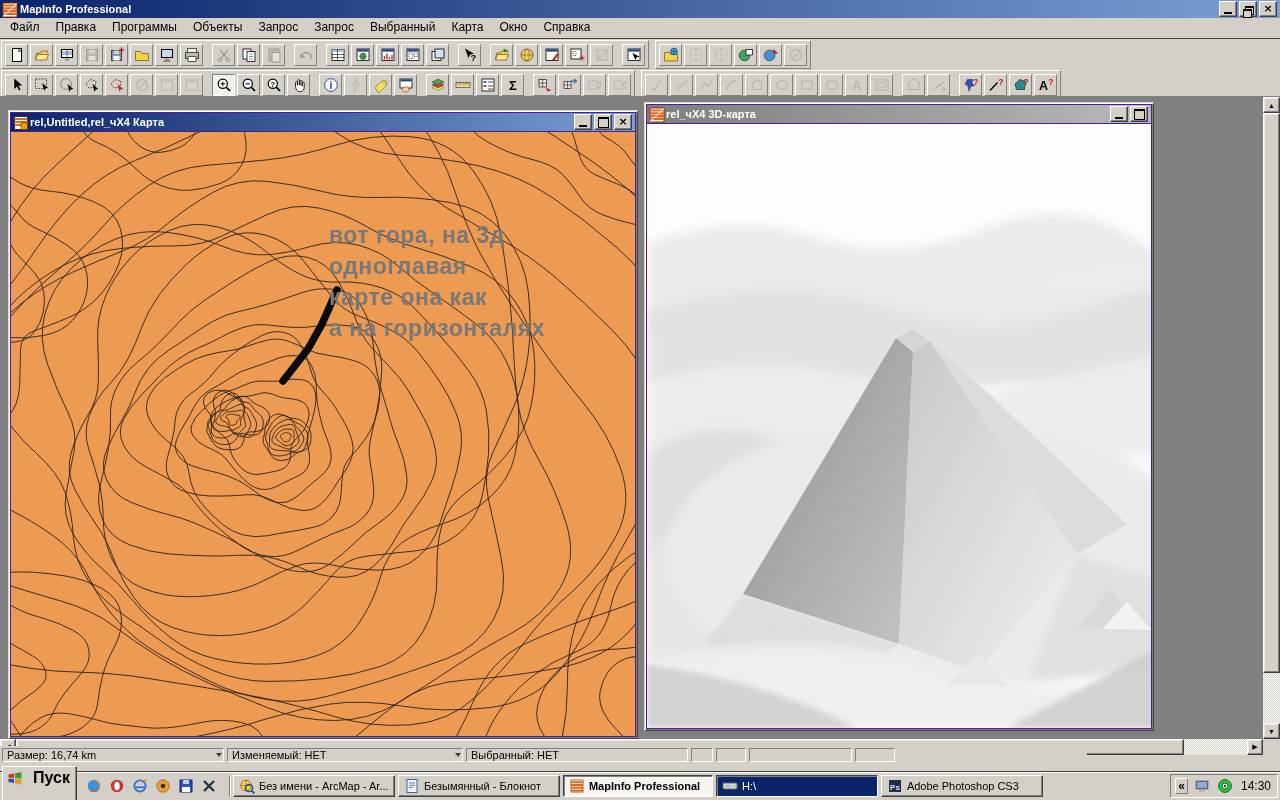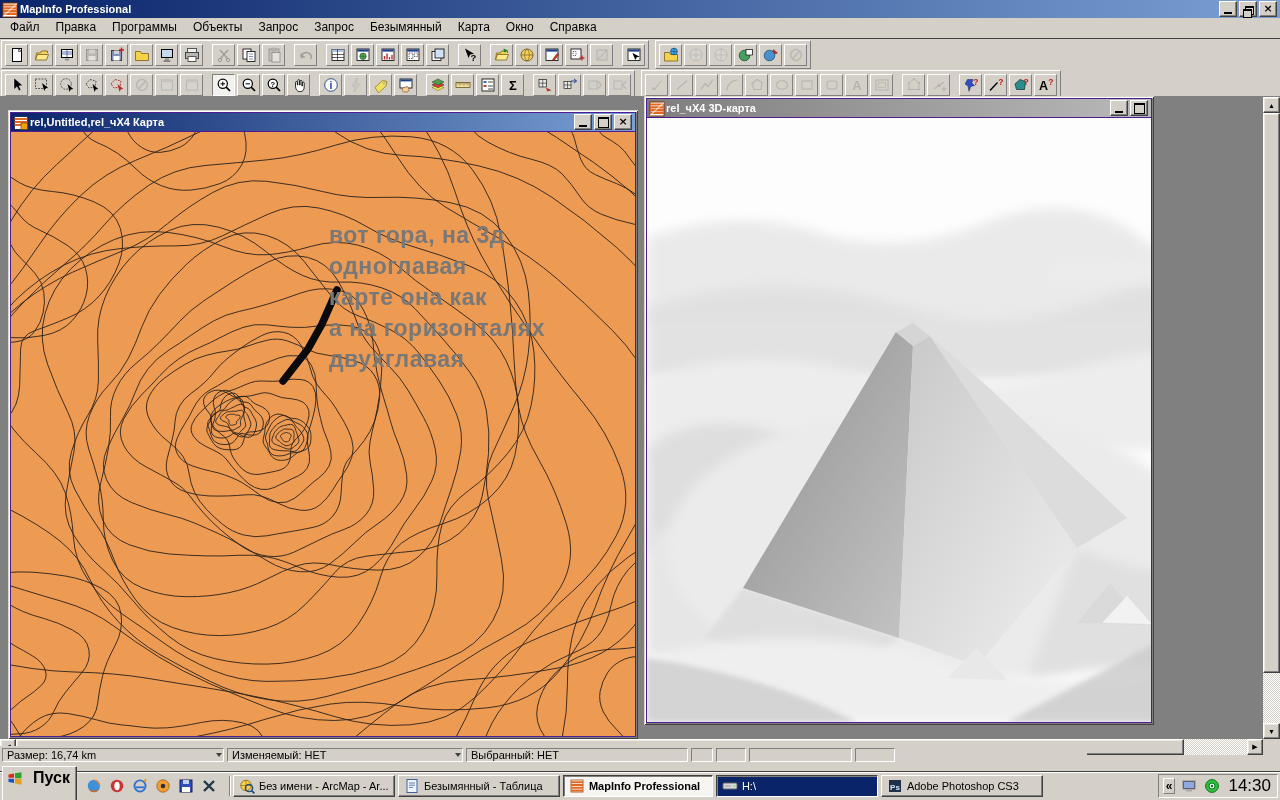--- a/index.html
+++ b/index.html
@@ -79,21 +79,21 @@
   .tsep{width:1px;height:20px;background:#808080;box-shadow:1px 0 0 #fff;margin:0 3px}
   .task{height:22px;display:flex;align-items:center;gap:4px;padding:0 5px;margin-right:3px;font-size:11px;
     border:1px solid;border-color:#fff #404040 #404040 #fff;box-shadow:inset -1px -1px 0 #808080;background:#d4d0c8;
     overflow:hidden;white-space:nowrap;box-sizing:border-box}
   .task.active{background:#f6f5f1;font-weight:bold;border-color:#404040 #fff #fff #404040;box-shadow:inset 1px 1px 0 #808080}
   .task.selected{background:var(--selbg,#0a246a);color:#fff;border-color:#404040 #fff #fff #404040;box-shadow:inset 1px 1px 0 #808080}
   .task .ticon{width:16px;height:16px;flex:0 0 auto}
   .tray{margin-left:auto;display:flex;align-items:center;gap:5px;height:22px;padding:0 6px 0 4px;
     border:1px solid;border-color:#808080 #fff #fff #808080}
   .trayexp{font-size:12px;font-weight:bold;padding:0 2px;border:1px solid;border-color:#fff #808080 #808080 #fff}
-  .clock{font-size:17px;padding-left:2px}
+  .clock{font-size:12px;padding-left:2px}
 </style>
 </head>
 <body>
 
 <div id="app">
 
   <div class="titlebar">
     <span class="appicon" id="app-logo">
         <svg class="ic" viewBox="0 0 16 16" xmlns="http://www.w3.org/2000/svg">
           <rect x="1" y="1" width="14" height="14" fill="#fff" stroke="#803000"></rect>
@@ -115,21 +115,21 @@
     </span>
   </div>
 
   <div class="menubar" id="menubar">
       <span class="menuitem">Файл</span>
       <span class="menuitem">Правка</span>
       <span class="menuitem">Программы</span>
       <span class="menuitem">Объекты</span>
       <span class="menuitem">Запрос</span>
       <span class="menuitem">Запрос</span>
-      <span class="menuitem">Безымянный</span>
+      <span class="menuitem">Выбранный</span>
       <span class="menuitem">Карта</span>
       <span class="menuitem">Окно</span>
       <span class="menuitem">Справка</span>
     </div>
 
   <div class="tbrow" id="tbrow1">
       <div class="tbpanel">
         <div class="tbtn">
           <span>
             <svg class="ic" viewBox="0 0 16 16" xmlns="http://www.w3.org/2000/svg">
@@ -821,27 +821,26 @@
                   <path d="M231.7,677.5Q225.8,690.0 223.0,700.8Q220.1,711.5 214.7,721.1Q209.3,730.7 205.5,741.0Q201.7,751.3 198.3,764.0Q194.9,776.7 185.1,785.5Q175.4,794.2 162.7,798.7Q150.0,803.2 137.6,812.8Q125.1,822.5 108.9,832.1Q92.7,841.8 76.7,835.5Q60.8,829.3 53.4,810.7Q45.9,792.1 42.9,776.9Q39.8,761.7 35.2,752.4Q30.6,743.0 24.8,735.2Q18.9,727.3 7.4,719.8Q-4.0,712.3 -20.2,701.2Q-36.4,690.0 -41.4,674.7Q-46.4,659.4 -35.1,647.3Q-23.8,635.2 -11.6,626.0Q0.6,616.9 8.3,605.4Q16.0,594.0 28.2,586.6Q40.4,579.2 56.5,581.5Q72.5,583.9 85.7,587.9Q98.8,591.9 109.9,592.8Q121.0,593.8 131.9,595.3Q142.9,596.8 156.4,595.8Q169.8,594.7 190.7,590.4Q211.7,586.1 231.5,590.8Q251.4,595.5 254.1,612.7Q256.8,629.9 247.2,647.5Q237.6,665.0 231.7,677.5Z"></path>
                 </g>
                 <path d="M326,158 L311,192 L297,217 L272,249" fill="none" stroke="#0a0a0a" stroke-width="7.5" stroke-linecap="round" stroke-linejoin="round"></path>
               </svg>
             </div>
           <div class="anno" id="anno">
               <div>вот гора, на 3д</div>
               <div>одноглавая</div>
               <div>карте она как</div>
               <div>а на горизонталях</div>
-              <div>двухглавая</div>
             </div>
         </div>
       </div>
     </div>
 
-    <div class="child" style="left:644px;top:0;width:510px;height:629px">
+    <div class="child" style="left:644px;top:6px;width:510px;height:629px">
       <div class="ctitle inactive">
         <span class="appicon" id="map3d-icon">
             <svg class="ic" viewBox="0 0 16 16" xmlns="http://www.w3.org/2000/svg">
               <rect x="1" y="1" width="14" height="14" fill="#fff" stroke="#803000"></rect>
               <path d="M1 3.5h14M1 6.3h14M1 9.1h14M1 11.9h14" stroke="#e06820" stroke-width="2.2"></path>
               <path d="M1 14.5L15 1.5" stroke="#fff" stroke-width="1.2" opacity=".6"></path>
             </svg>
           </span>
         <span>rel_чХ4 3D-карта</span>
         <span class="winbtns">
@@ -1001,21 +1000,21 @@
         </span>
         <span>Без имени - ArcMap - Ar...</span>
       </div>
       <div class="task" style="width: 162px;">
         <span class="ticon">
           <svg class="ic" viewBox="0 0 16 16" xmlns="http://www.w3.org/2000/svg">
             <rect x="3" y="1.5" width="10" height="13" fill="#eef4ff" stroke="#4060a0"></rect>
             <path d="M5 5h6M5 7.2h6M5 9.4h4" stroke="#4060a0" stroke-width=".8"></path>
           </svg>
         </span>
-        <span>Безымянный - Таблица</span>
+        <span>Безымянный - Блокнот</span>
       </div>
       <div class="task active" style="width: 150px;">
         <span class="ticon">
           <svg class="ic" viewBox="0 0 16 16" xmlns="http://www.w3.org/2000/svg">
             <rect x="2" y="2" width="12" height="12" fill="#fff" stroke="#a04000" stroke-width=".8"></rect>
             <path d="M2 4.2h12M2 7h12M2 9.8h12M2 12.6h12" stroke="#e06820" stroke-width="2"></path>
           </svg>
         </span>
         <span>MapInfo Professional</span>
       </div>

